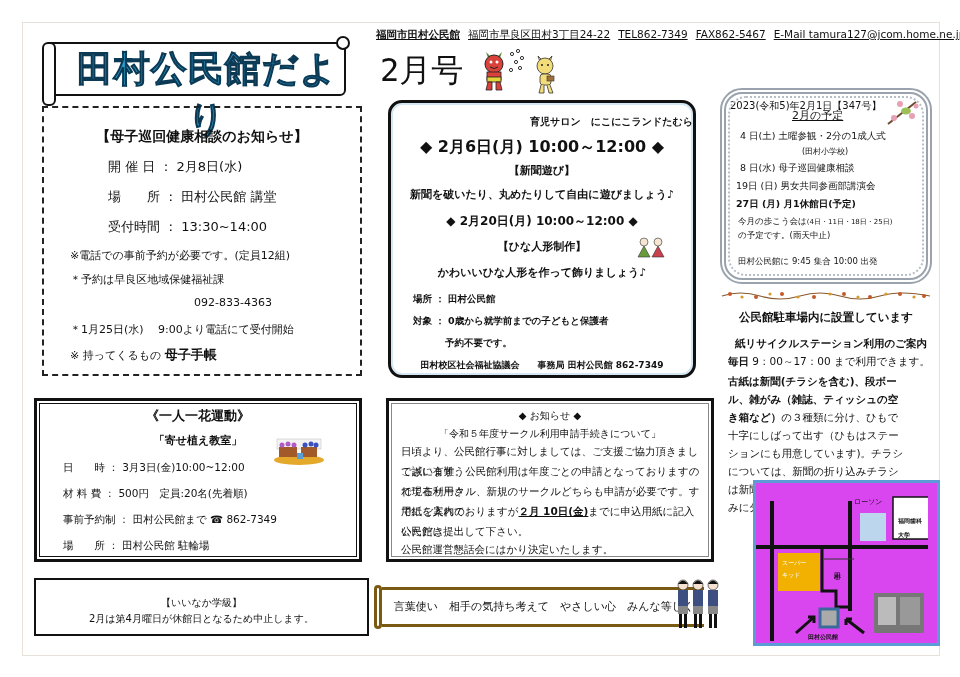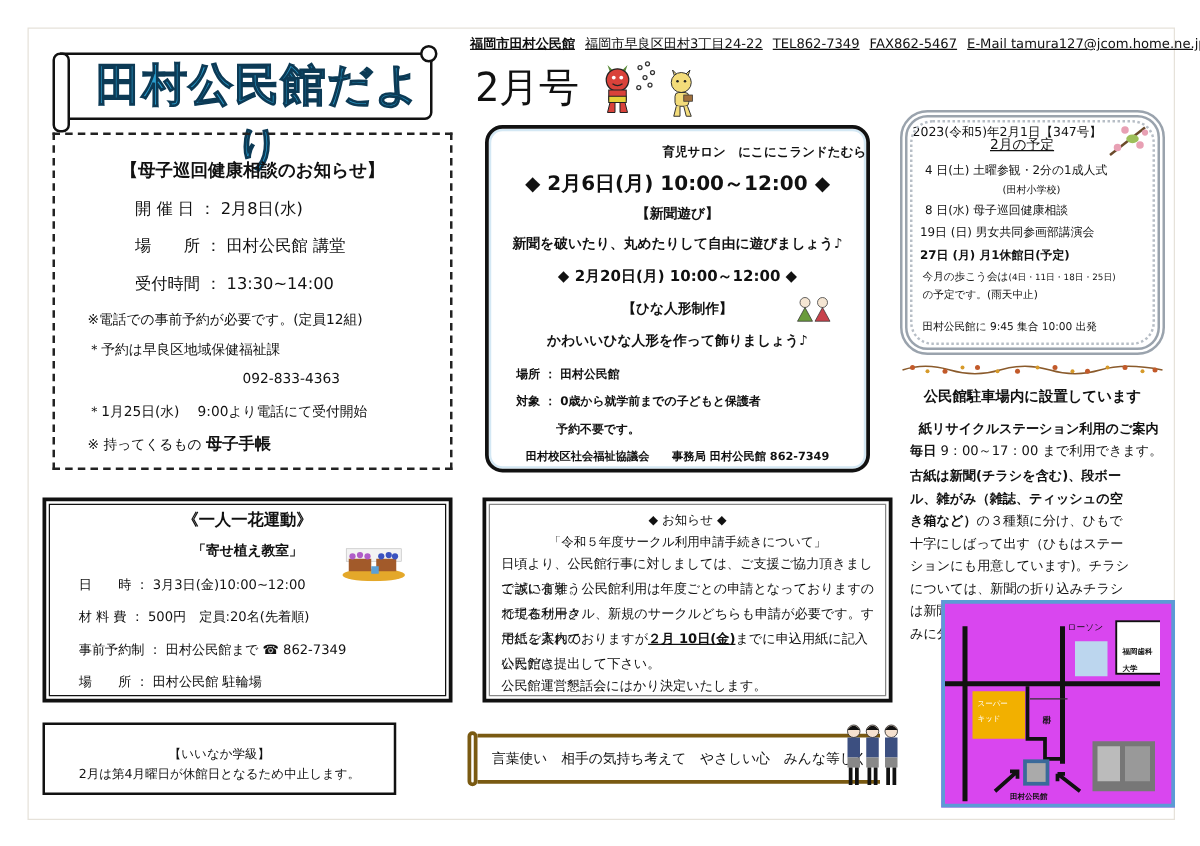--- a/index.html
+++ b/index.html
@@ -39,21 +39,21 @@
   
   .map{left:741px;top:480px;width:187px;height:166px;border:3px solid #5c9bd5;box-sizing:border-box;background:#d946ef;margin-left:12px;}
   
   .flower{left:34px;top:398px;width:328px;height:164px;border:3px solid #111;box-sizing:border-box;}
   .flower-inner{position:absolute;inset:2px;border:1px solid #111;}
   
   .notice{left:386px;top:398px;width:328px;height:164px;border:3px solid #111;box-sizing:border-box;}
   .notice-inner{position:absolute;inset:2px;border:1px solid #888;}
   .notice .p{position:absolute;left:12px;right:8px;font-size:10.5px;line-height:20px;}
   
-  .iinaka{left:34px;top:578px;width:283px;height:58px;border:2px solid #111;box-sizing:border-box;}
+  .iinaka{left:34px;top:578px;width:335px;height:58px;border:2px solid #111;box-sizing:border-box;}
   
   .motto{left:374px;top:585px;width:330px;height:44px;}
   .motto .bar{position:absolute;left:8px;right:0;top:2px;bottom:2px;border-top:3px solid #7a5a12;border-bottom:3px solid #7a5a12;}
   .motto .curl{position:absolute;left:0;top:0;width:8px;height:44px;border:3px solid #7a5a12;border-radius:5px;box-sizing:border-box;background:#fff;}
   .girls{left:676px;top:578px;width:46px;height:52px;}
 </style>
 </head>
 <body>
 
 <div class="page"></div>

